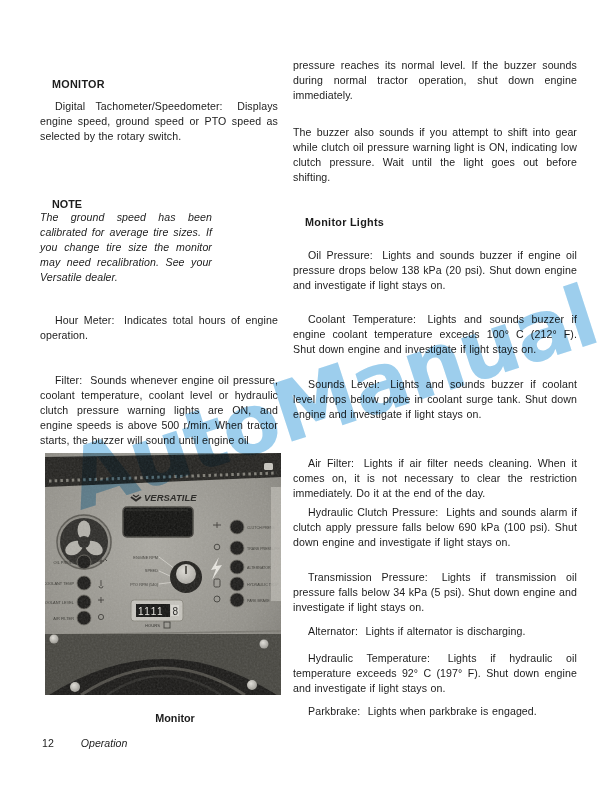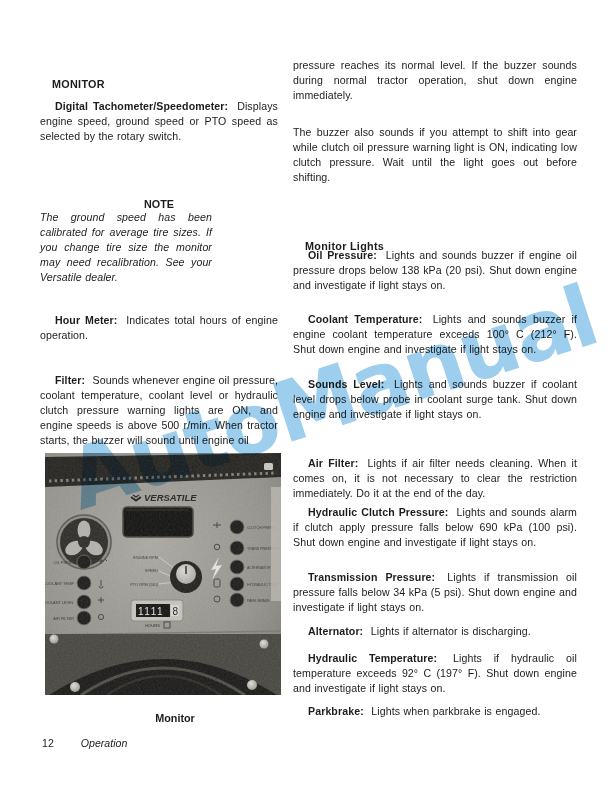--- a/index.html
+++ b/index.html
@@ -10,22 +10,22 @@
   }
   .col{position:absolute;top:0;height:100%;}
   .col-left{left:40px;width:238px;}
   .col-right{left:293px;width:284px;}
   .blk{position:absolute;left:0;right:0;margin:12px;}
   p.body, div.body{
     font-size:10.6px;line-height:15px;text-align:justify;
     letter-spacing:0.1px;word-spacing:0.4px;margin:0;
   }
   .h1{font-size:10.8px;font-weight:bold;letter-spacing:0.3px;}
-  .runin{font-weight:bold;margin-right:4px;padding-left:15px;}
-  .note-head{text-align:center;font-weight:bold;font-size:10.8px;}
+  .runin{font-weight:normal;margin-right:4px;padding-left:15px;}
+  .note-head{text-align:left;font-weight:bold;font-size:10.8px;}
   .note-body{margin-left:34px;width:172px;font-style:italic;}
   .caption{font-weight:bold;font-size:10.8px;text-align:center;}
   .photo-wrap{position:absolute;left:45px;top:453px;width:236px;height:242px;border-radius:29px;}
   .footer{position:absolute;left:42px;top:737px;font-size:10.6px;}
   .footer .pn{font-weight:normal;}
   .footer .sec{font-style:italic;margin-left:24px;}
   .watermark{
     position:absolute;left:58px;top:352px;z-index:5;
     font-family:"DejaVu Sans",sans-serif;font-weight:bold;
     font-size:84px;letter-spacing:-2px;line-height:1.1;
@@ -191,21 +191,21 @@
 
       <rect x="0" y="0" width="236" height="242" fill="#808080" filter="url(#grain)" opacity="0.55"></rect>
     </svg>
   </div>
   <div class="blk caption" style="position:absolute;left:45px;top:700px;width:236px">Monitor</div>
 
   <div class="col col-right">
     <p class="blk body" style="top:58px">pressure reaches its normal level. If the buzzer sounds during normal tractor operation, shut down engine immediately.</p>
     <p class="blk body" style="top:125px">The buzzer also sounds if you attempt to shift into gear while clutch oil pressure warning light is ON, indicating low clutch pressure. Wait until the light goes out before shifting.</p>
 
-    <div class="blk h1" style="top:228px">Monitor Lights</div>
+    <div class="blk h1" style="top:204px">Monitor Lights</div>
 
     <p class="blk body" style="top:248px">
       <span class="runin">Oil Pressure:</span>
       <span>Lights and sounds buzzer if engine oil pressure drops below 138 kPa (20 psi). Shut down engine and investigate if light stays on.</span>
     </p>
     <p class="blk body" style="top:312px">
       <span class="runin">Coolant Temperature:</span>
       <span>Lights and sounds buzzer if engine coolant temperature exceeds 100° C (212° F). Shut down engine and investigate if light stays on.</span>
     </p>
     <p class="blk body" style="top:377px">

